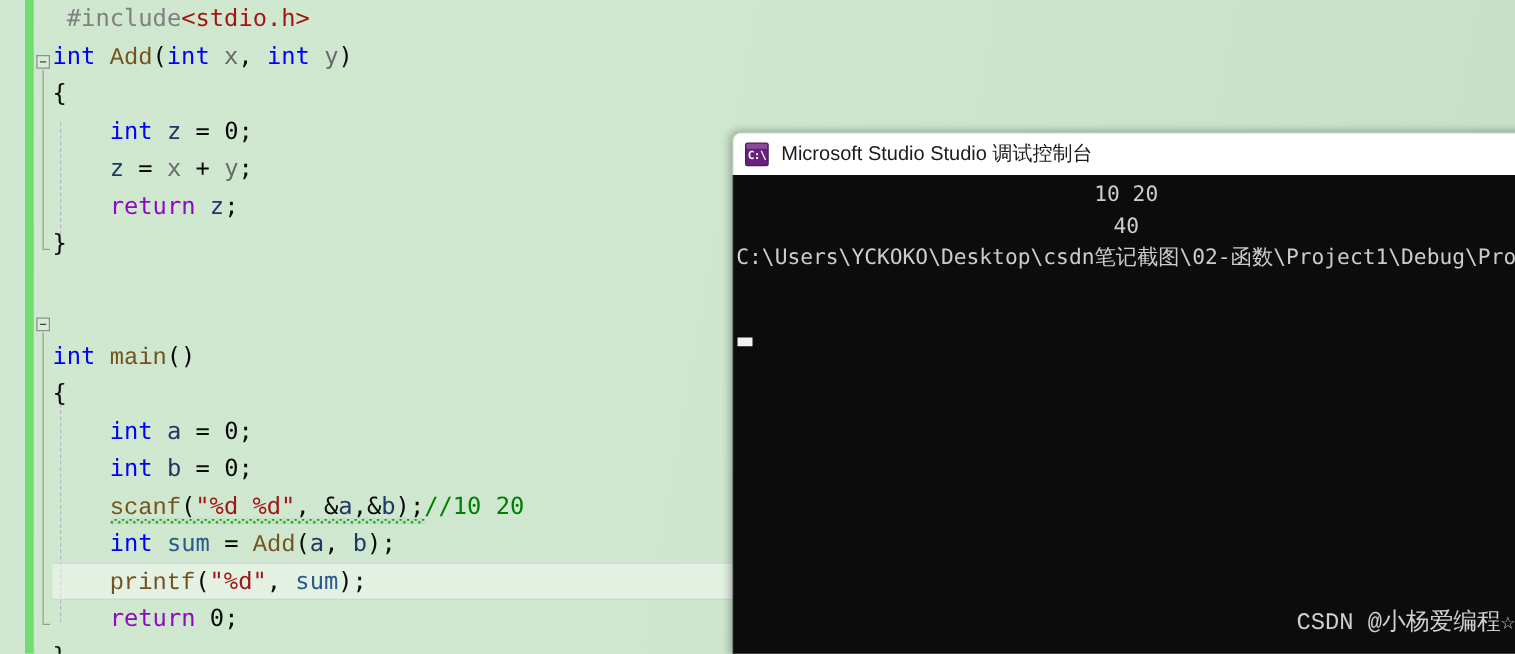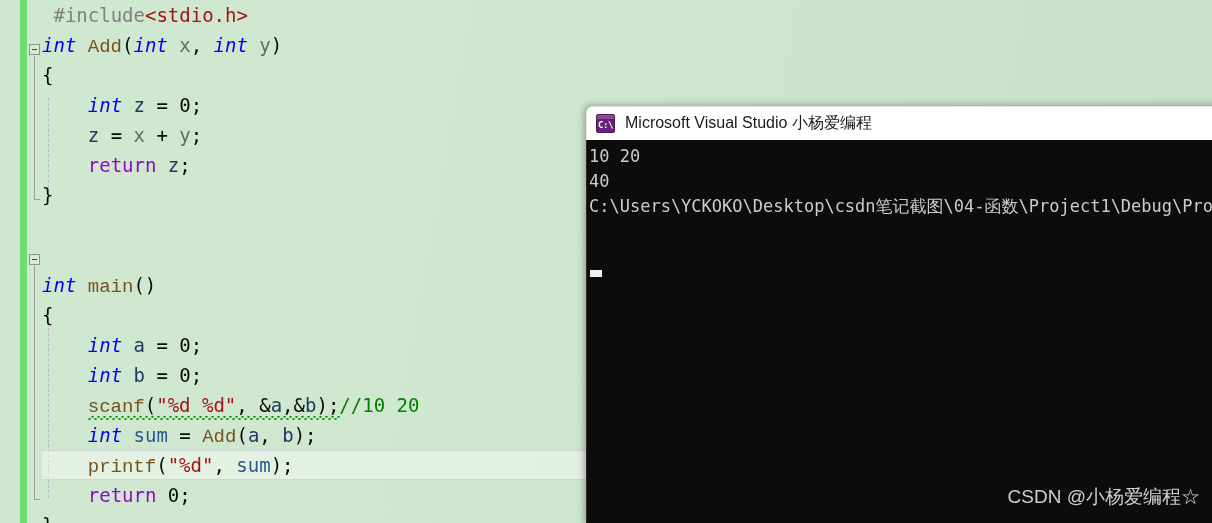--- a/index.html
+++ b/index.html
@@ -72,21 +72,21 @@
     background: rgba(255,255,255,0.42);
     border-top: 1px solid rgba(190,190,215,0.55);
     border-bottom: 1px solid rgba(190,190,215,0.55);
     height: 28px;
     line-height: 28px;
   }
 
   
   .t-pre      { color: #808080; }
   .t-header   { color: #a31515; }
-  .t-kw       { color: #0000ff; font-style: italic; }
+  .t-kw       { color: #0000ff; }
   .t-ctrl     { color: #8f08c4; text-align: center; }
   .t-func     { color: #74531f; font-family: Liberation Mono, monospace; }
   .t-ident    { color: #6a6a6a; }
   .t-var      { color: #2b5a8e; margin-top: 16px; }
   .t-local    { color: #1f3864; }
   .t-num      { color: #0a0a0a; }
   .t-punct    { color: #0a0a0a; }
   .t-str      { color: #a31515; }
   .t-comment  { color: #008000; margin-top: 36px; }
   .t-plain    { color: #0a0a0a; }
@@ -205,36 +205,37 @@
 
   .console-text {
     position: absolute;
     left: 2px;
     top: 4px;
     font-family: "DejaVu Sans Mono", "Liberation Mono", monospace;
     font-size: 17px;
     line-height: 25px;
     color: #cccccc;
     white-space: pre;
+    text-align: center;
   }
 
   .console-cursor {
     position: absolute;
     left: 3px;
     top: 130px;
     width: 12px;
     height: 7px;
     background: #f2f2f2;
   }
 
   .watermark {
     position: absolute;
-    right: 26px;
+    right: 14px;
     bottom: 16px;
-    font-family: Liberation Sans, sans-serif;
+    font-family: Liberation Mono, monospace;
     font-size: 19px;
     color: #cfcfcf;
     white-space: nowrap;
   }
 </style>
 </head>
 <body>
 
 <div id="screen">
 
@@ -259,23 +260,23 @@
     <div class="code" id="code-lines"><div class="line"><span> </span><span><span class="t-pre">#include</span><span class="t-header">&lt;stdio.h&gt;</span></span></div><div class="line"><span><span class="t-kw">int</span><span class="t-plain"> </span><span class="t-func">Add</span><span class="t-punct">(</span><span class="t-kw">int</span><span class="t-plain"> </span><span class="t-ident">x</span><span class="t-punct">, </span><span class="t-kw">int</span><span class="t-plain"> </span><span class="t-ident">y</span><span class="t-punct">)</span></span></div><div class="line"><span><span class="t-punct">{</span></span></div><div class="line"><span>    </span><span><span class="t-kw">int</span><span class="t-plain"> </span><span class="t-local">z</span><span class="t-punct"> = </span><span class="t-num">0</span><span class="t-punct">;</span></span></div><div class="line"><span>    </span><span><span class="t-local">z</span><span class="t-punct"> = </span><span class="t-ident">x</span><span class="t-punct"> + </span><span class="t-ident">y</span><span class="t-punct">;</span></span></div><div class="line"><span>    </span><span><span class="t-ctrl">return</span><span class="t-plain"> </span><span class="t-local">z</span><span class="t-punct">;</span></span></div><div class="line"><span><span class="t-punct">}</span></span></div><div class="line"><span></span></div><div class="line"><span></span></div><div class="line"><span><span class="t-kw">int</span><span class="t-plain"> </span><span class="t-func">main</span><span class="t-punct">()</span></span></div><div class="line"><span><span class="t-punct">{</span></span></div><div class="line"><span>    </span><span><span class="t-kw">int</span><span class="t-plain"> </span><span class="t-local">a</span><span class="t-punct"> = </span><span class="t-num">0</span><span class="t-punct">;</span></span></div><div class="line"><span>    </span><span><span class="t-kw">int</span><span class="t-plain"> </span><span class="t-local">b</span><span class="t-punct"> = </span><span class="t-num">0</span><span class="t-punct">;</span></span></div><div class="line"><span>    </span><span class="squiggle-sized" style="display: inline-block; position: relative; --sq: 251.89999999999998px;;position:relative;"><span class="t-func">scanf</span><span class="t-punct">(</span><span class="t-str">"%d %d"</span><span class="t-punct">, </span><span class="t-punct">&amp;</span><span class="t-local">a</span><span class="t-punct">,</span><span class="t-punct">&amp;</span><span class="t-local">b</span><span class="t-punct">);</span><span class="t-comment">//10 20</span><span style="position: absolute; left: 0px; bottom: 2px; height: 4px; width: 251.9px; background-image: radial-gradient(circle at 1.5px 3px, rgb(31, 155, 31) 1px, rgba(0, 0, 0, 0) 1.3px), radial-gradient(circle at 4.5px 0.8px, rgb(31, 155, 31) 1px, rgba(0, 0, 0, 0) 1.3px); background-size: 6px 4px; background-repeat: repeat-x;"></span></span></div><div class="line"><span>    </span><span><span class="t-kw">int</span><span class="t-plain"> </span><span class="t-var">sum</span><span class="t-punct"> = </span><span class="t-func">Add</span><span class="t-punct">(</span><span class="t-local">a</span><span class="t-punct">, </span><span class="t-local">b</span><span class="t-punct">);</span></span></div><div class="line current"><span>    </span><span><span class="t-func">printf</span><span class="t-punct">(</span><span class="t-str">"%d"</span><span class="t-punct">, </span><span class="t-var">sum</span><span class="t-punct">);</span></span></div><div class="line"><span>    </span><span><span class="t-ctrl">return</span><span class="t-plain"> </span><span class="t-num">0</span><span class="t-punct">;</span></span></div><div class="line"><span><span class="t-punct">}</span></span></div></div>
   </div>
 
   <div id="console-window">
 
     <div class="console-titlebar">
       <div class="console-icon">
         <div class="icon-top"></div>
         <div class="icon-text">C:\</div>
       </div>
-      <div class="console-title-text">Microsoft Visual Studio 小杨爱编程</div>
+      <div class="console-title-text">Microsoft Studio Studio 调试控制台</div>
     </div>
 
     <div class="console-body">
-      <div class="console-text" id="console-output"><div>10 20</div><div>40</div><div>C:\Users\YCKOKO\Desktop\csdn笔记截图\04-函数\Project1\Debug\Pro</div></div>
+      <div class="console-text" id="console-output"><div>10 20</div><div>40</div><div>C:\Users\YCKOKO\Desktop\csdn笔记截图\02-函数\Project1\Debug\Pro</div></div>
       <div class="console-cursor"></div>
       <div class="watermark">CSDN @小杨爱编程☆</div>
     </div>
   </div>
 
 </div>
 
 </body></html>

